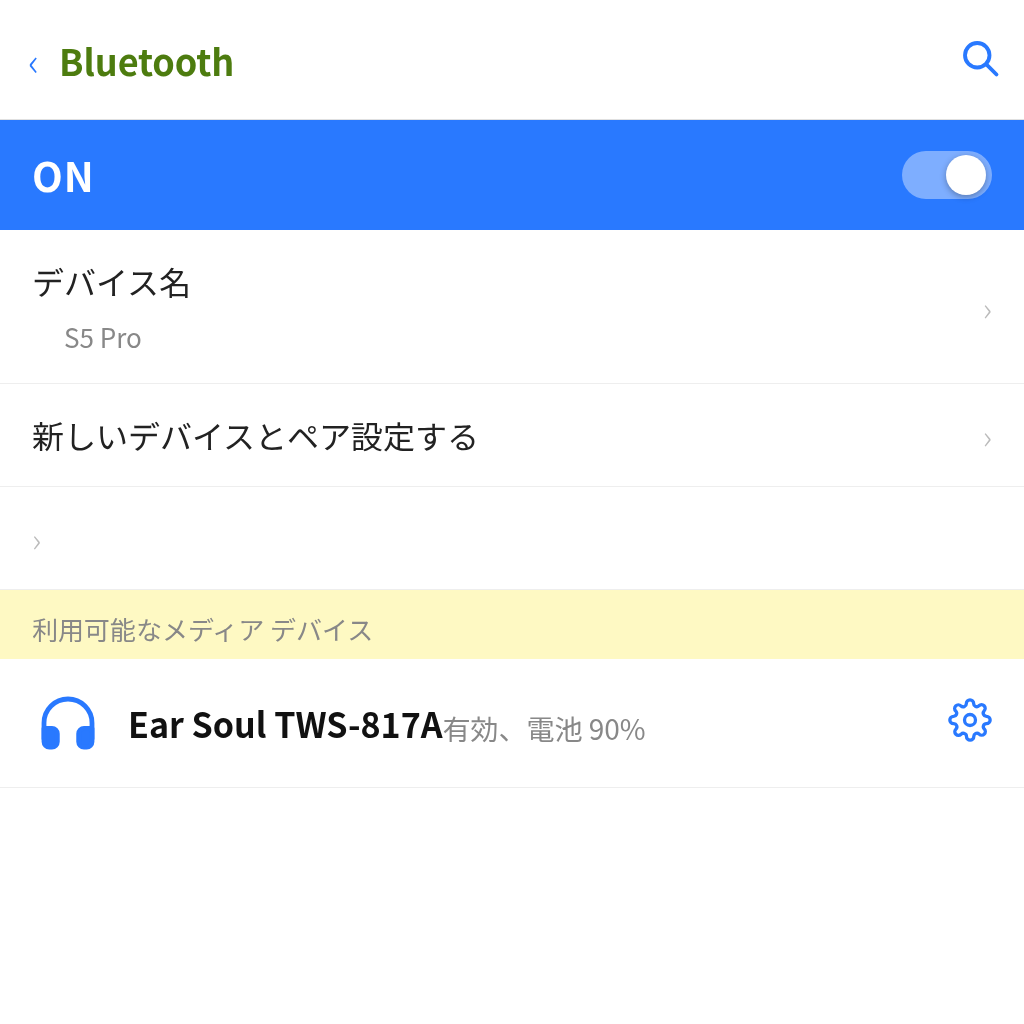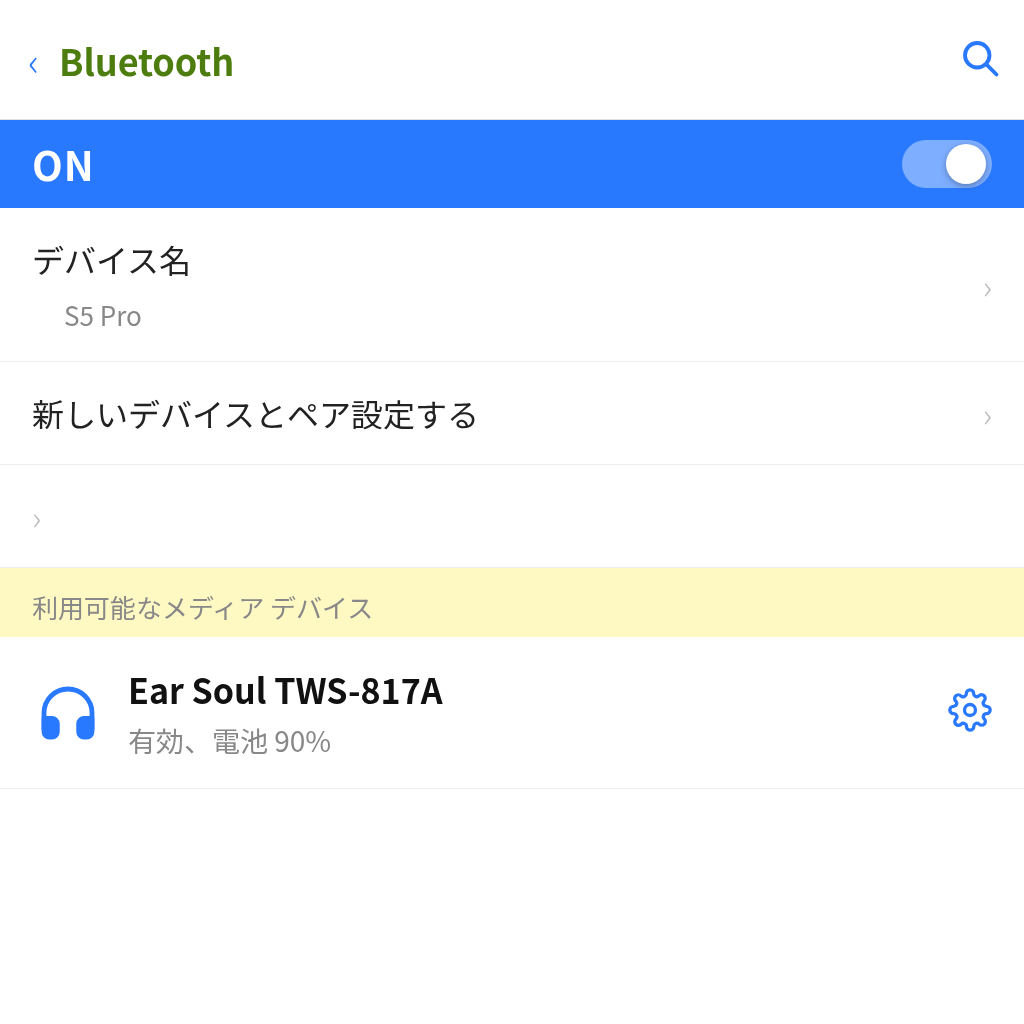--- a/index.html
+++ b/index.html
@@ -54,21 +54,21 @@
       cursor: pointer;
     }
 
     
     .on-banner {
       background: #2979ff;
       display: flex;
       align-items: center;
       justify-content: space-between;
       padding: 0 32px;
-      height: 88px;
+      height: 110px;
     }
 
     .on-label {
       color: #ffffff;
       font-size: 40px;
       font-weight: 700;
       letter-spacing: 1px;
     }
 
     
@@ -167,22 +167,22 @@
     .headphone-icon {
       width: 72px;
       height: 72px;
       display: flex;
       align-items: center;
       justify-content: center;
     }
 
     .device-info {
       display: flex;
-      flex-direction: column;
-      gap: 6px;
+      flex-direction: row;
+      align-items: flex-end;
     }
 
     .device-name {
       font-size: 34px;
       font-weight: 700;
       color: #111111;
     }
 
     .device-status {
       font-size: 28px;

